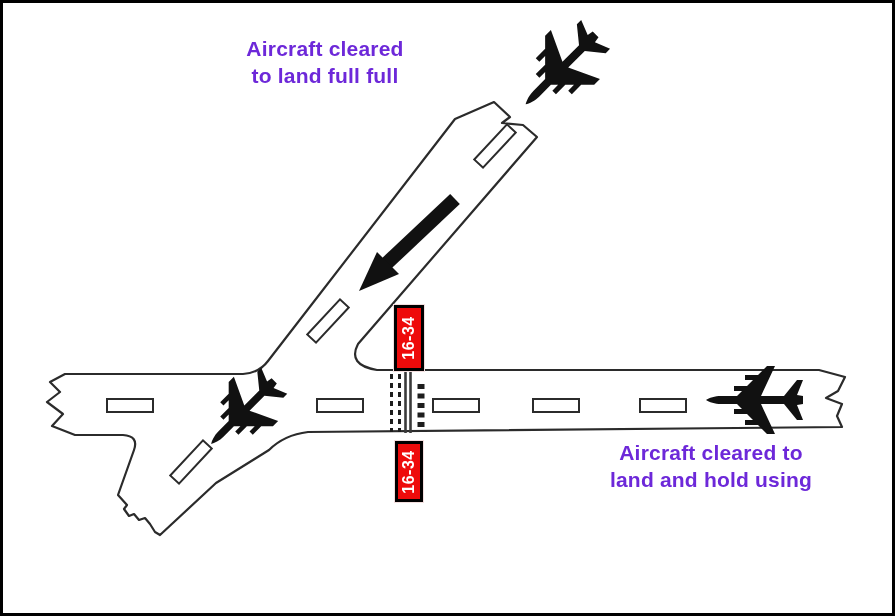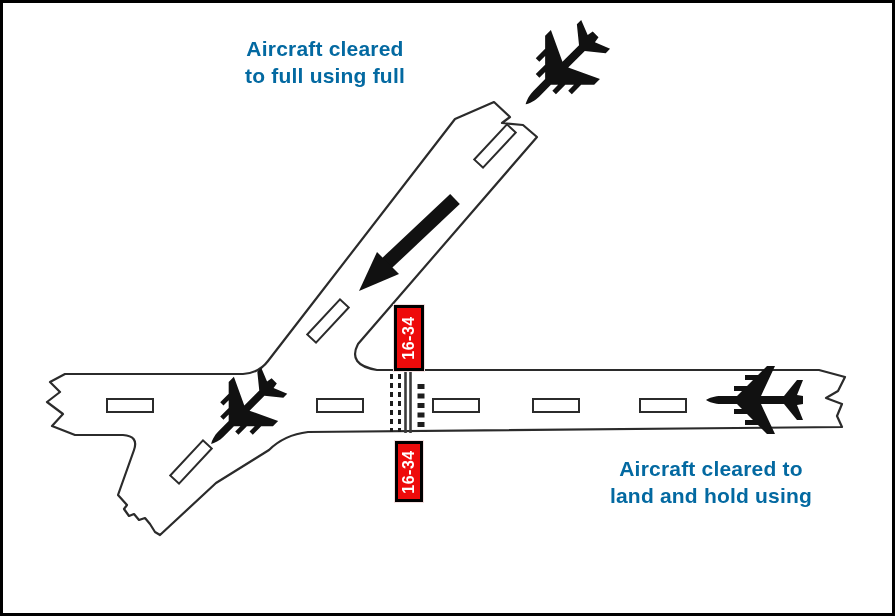--- a/index.html
+++ b/index.html
@@ -12,25 +12,25 @@
     overflow:hidden;
     font-family:"Liberation Sans",sans-serif;
   }
   .diagram-svg{position:absolute;left:0;top:0;}
   .caption{
     position:absolute;
     font-weight:bold;
     font-size:21px;
     line-height:27px;
     text-align:center;
-    color:#0369a1;
+    color:#6d28d9;
     letter-spacing:0.2px;
   }
   #caption-full-length{left:182px;top:32px;width:280px;}
-  #caption-hold-short{left:575px;top:452px;width:266px;}
+  #caption-hold-short{left:575px;top:436px;width:266px;}
   .sign{
     position:absolute;
     border:3px solid #000;
     display:flex;
     align-items:center;
     justify-content:center;
     box-shadow:0 0 0 1px #f3dede;
   }
   #sign-north{left:391px;top:302px;width:24px;height:60px;}
   #sign-south{left:392px;top:438px;width:22px;height:55px;}
@@ -108,21 +108,21 @@
       <polygon points="356,288 374,249 396,271" fill="#111111"></polygon>
     </g>
 
     <use href="#plane-shape" transform="translate(558,66) rotate(-135) scale(1.02) translate(-50,-50)" fill="#111111"></use>
     <use href="#plane-shape" transform="translate(240,409) rotate(-135) scale(0.92) translate(-50,-50)" fill="#111111"></use>
     <use href="#plane-shape" transform="translate(752,397) rotate(-90) scale(1.0) translate(-50,-50)" fill="#111111"></use>
   </svg>
 
   <div class="caption" id="caption-full-length">
     <div>Aircraft cleared</div>
-    <div>to full using full</div>
+    <div>to land full full</div>
   </div>
 
   <div class="caption" id="caption-hold-short">
     <div>Aircraft cleared to</div>
     <div>land and hold using</div>
   </div>
 
   <div class="sign" id="sign-north" style="background-color: rgb(238, 11, 11);">
     <span>16-34</span>
   </div>

